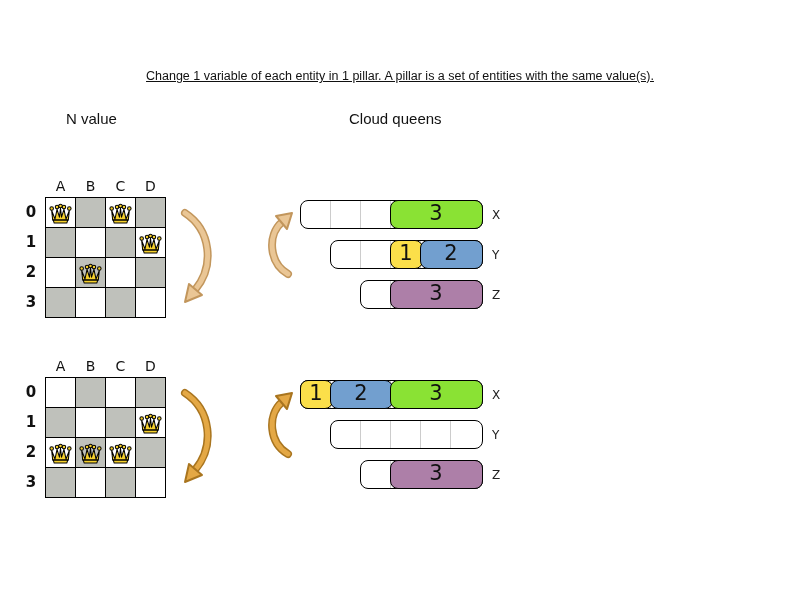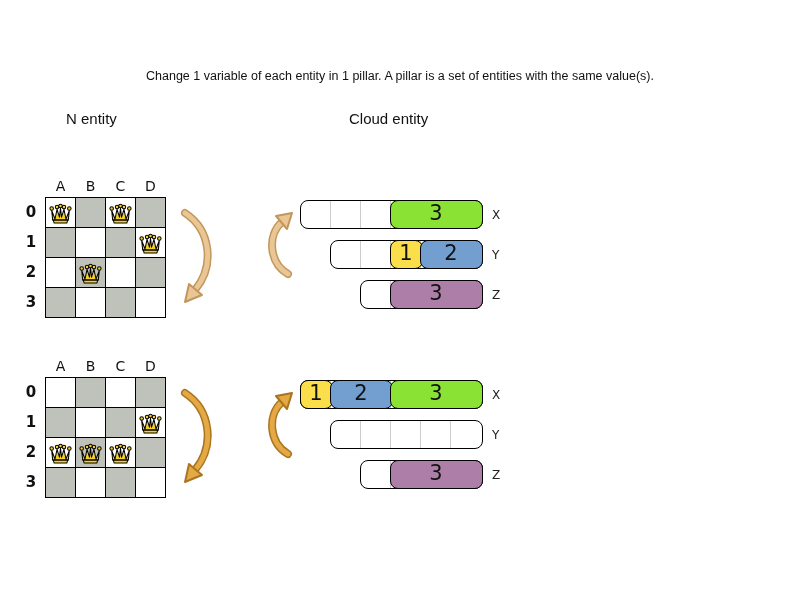--- a/index.html
+++ b/index.html
@@ -1,19 +1,19 @@
 <!DOCTYPE html>
 <html style="--queen-gold: #f5d02c; --dark-square: #bfc1bb; --a-before: #eac695; --a-before-dark: #c2965c; --a-after: #e4a845; --a-after-dark: #a9751f;"><head>
 <meta charset="utf-8">
 <style>
   html,body{margin:0;padding:0;background:#fff;}
   .stage{position:relative;width:800px;height:600px;background:#ffffff;overflow:hidden;
          font-family:"Liberation Sans",sans-serif;color:#111;}
   .title{position:absolute;left:0;right:0;top:30px;text-align:center;font-size:32px;}
-  .subtitle{position:absolute;left:0;right:0;top:69px;text-align:center;font-size:12.5px;}
+  .subtitle{position:absolute;left:0;right:0;top:69px;text-align:center;font-size:12.5px;text-decoration:underline;}
   .section-label{position:absolute;font-size:15px;}
   #label-nqueens{left:66px;top:110px;}
   #label-cloud{left:349px;top:110px;}
   #dynamic{position:absolute;left:0;top:0;width:800px;height:600px;}
   
   .board{position:absolute;width:121px;height:121px;background:#fff;}
   .cell{position:absolute;width:31px;height:31px;border:1px solid #000;box-sizing:border-box;background:#fff;}
   .cell.dark{background:var(--dark-square,#bfc1bb);}
   .col-label{position:absolute;top:-19px;width:31px;text-align:center;font-size:14px;
              font-family:"DejaVu Sans","Liberation Sans",sans-serif;}
@@ -44,22 +44,22 @@
         <circle cx="17" cy="4.8" r="2.4"></circle>
         <circle cx="21.7" cy="6.3" r="2.4"></circle>
         <circle cx="29" cy="8.2" r="2.4"></circle>
         <path d="M7.2 24 L26.8 24 L25.6 28 L8.4 28 Z"></path>
       </g>
     </defs>
   </svg>
 
   <div class="subtitle">Change 1 variable of each entity in 1 pillar. A pillar is a set of entities with the same value(s).</div>
 
-  <div class="section-label" id="label-nqueens">N entity</div>
-  <div class="section-label" id="label-cloud">Cloud entity</div>
+  <div class="section-label" id="label-nqueens">N value</div>
+  <div class="section-label" id="label-cloud">Cloud queens</div>
 
   <svg class="arrow" style="left:175px;top:208px" width="44" height="96" viewBox="0 0 44 96">
     <path d="M10 5 C36 22 40 58 20 82" fill="none" stroke="var(--a-before-dark)" stroke-width="8" stroke-linecap="round"></path>
     <path d="M10 5 C36 22 40 58 20 82" fill="none" stroke="var(--a-before)" stroke-width="5" stroke-linecap="round"></path>
     <polygon points="10,94 27,87 14,76" fill="var(--a-before)" stroke="var(--a-before-dark)" stroke-width="2" stroke-linejoin="round"></polygon>
   </svg>
   <svg class="arrow" style="left:175px;top:388px" width="44" height="96" viewBox="0 0 44 96">
     <path d="M10 5 C36 22 40 58 20 82" fill="none" stroke="var(--a-after-dark)" stroke-width="8" stroke-linecap="round"></path>
     <path d="M10 5 C36 22 40 58 20 82" fill="none" stroke="var(--a-after)" stroke-width="5" stroke-linecap="round"></path>
     <polygon points="10,94 27,87 14,76" fill="var(--a-after)" stroke="var(--a-after-dark)" stroke-width="2" stroke-linejoin="round"></polygon>

